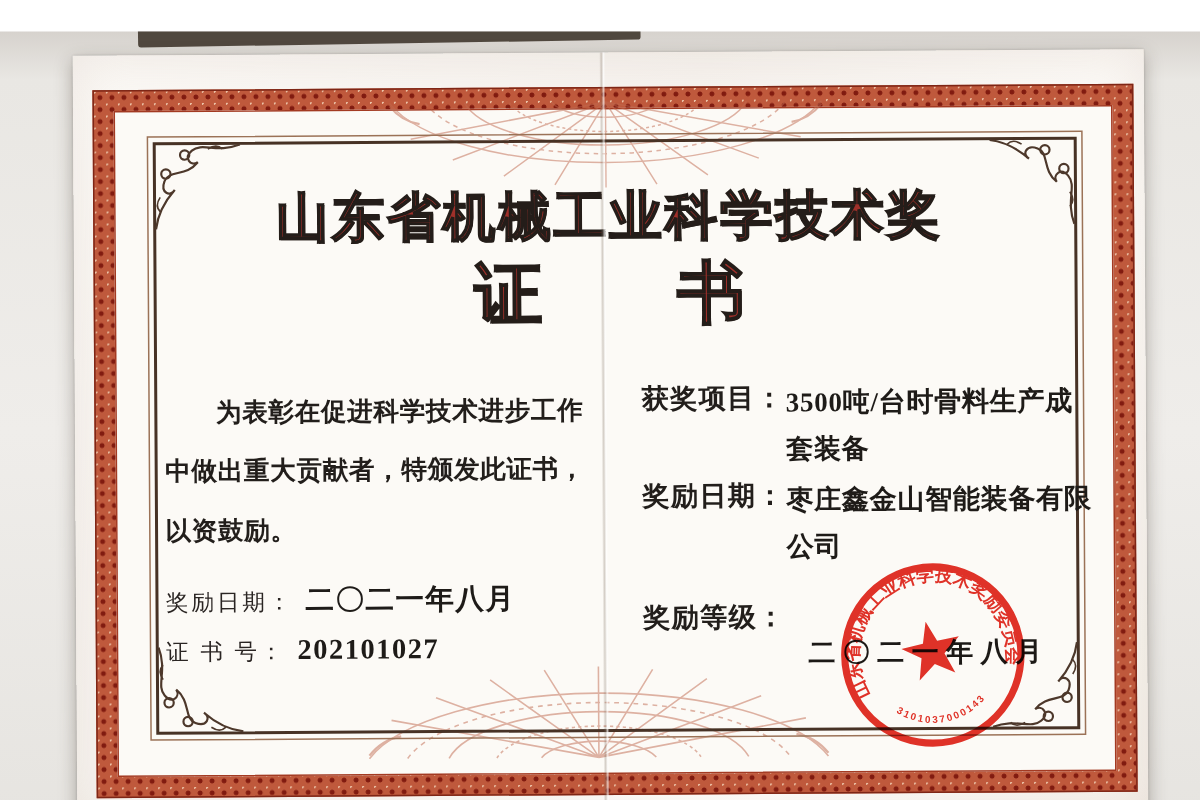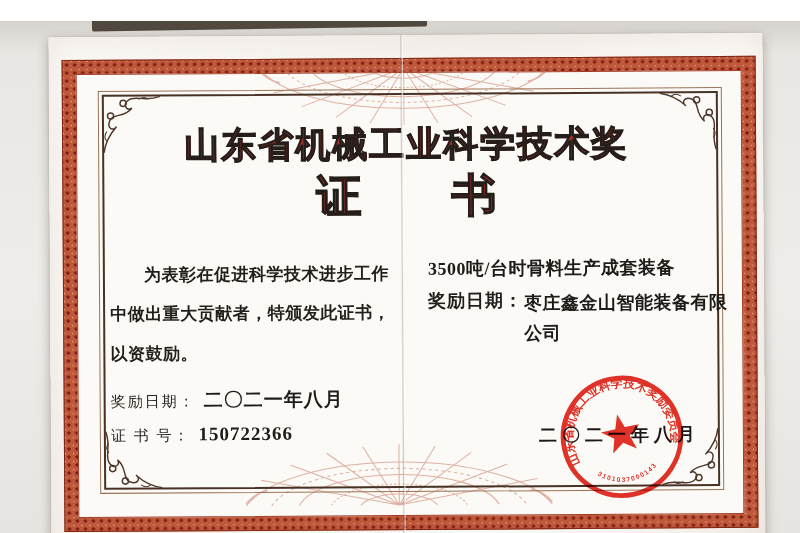--- a/index.html
+++ b/index.html
@@ -158,34 +158,36 @@
 
       <div class="col-left">
         <p class="citation">为表彰在促进科学技术进步工作中做出重大贡献者，特颁发此证书，以资鼓励。</p>
         <div class="fields-left">
           <div class="field-row">
             <span class="f-label">奖励日期：</span>
             <span class="f-value">二〇二一年八月</span>
           </div>
           <div class="field-row">
             <span class="f-label">证 书 号：</span>
-            <span class="f-value">150722366</span>
+            <span class="f-value">202101027</span>
           </div>
         </div>
       </div>
 
       <div class="col-right">
         <div class="rfield">
+          <span class="r-label">获奖项目：</span>
           <span class="r-value">3500吨/台时骨料生产成套装备</span>
         </div>
         <div class="rfield">
           <span class="r-label">奖励日期：</span>
           <span class="r-value">枣庄鑫金山智能装备有限公司</span>
         </div>
         <div class="rfield grade">
+          <span class="r-label">奖励等级：</span>
         </div>
       </div>
 
       <div class="overlay-date">二〇二一年八月</div>
     </div>
 
     <svg class="seal" viewBox="0 0 130 130">
       <circle cx="65" cy="65" r="57" fill="none" stroke="#e02318" stroke-width="4.6"></circle>
       <polygon fill="#e02318" points="65,43 69.7,56.5 84,56.8 72.6,65.5 76.8,79.2 65,71 53.2,79.2 57.4,65.5 46,56.8 60.3,56.5"></polygon>
       <defs>

